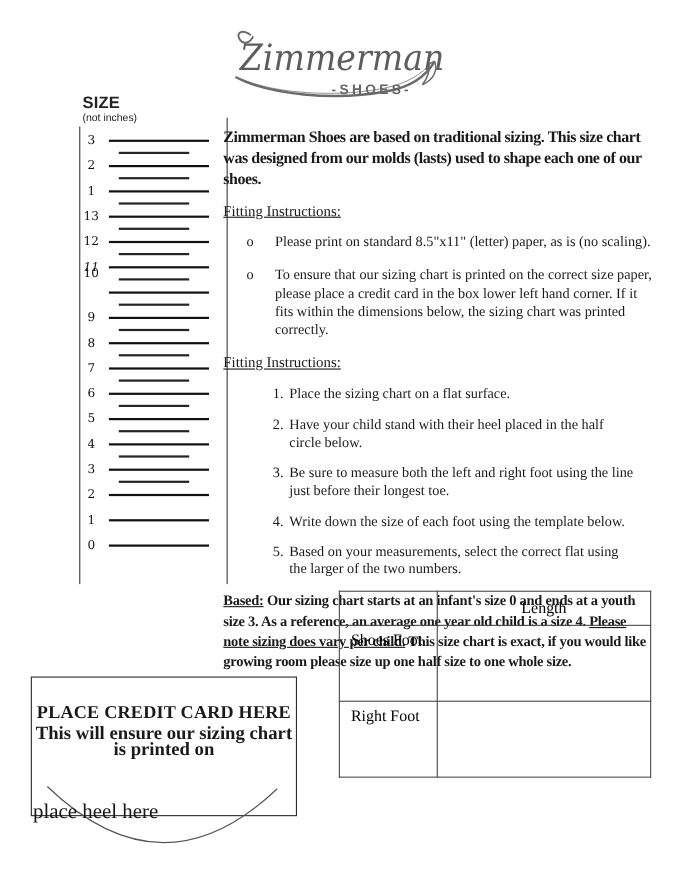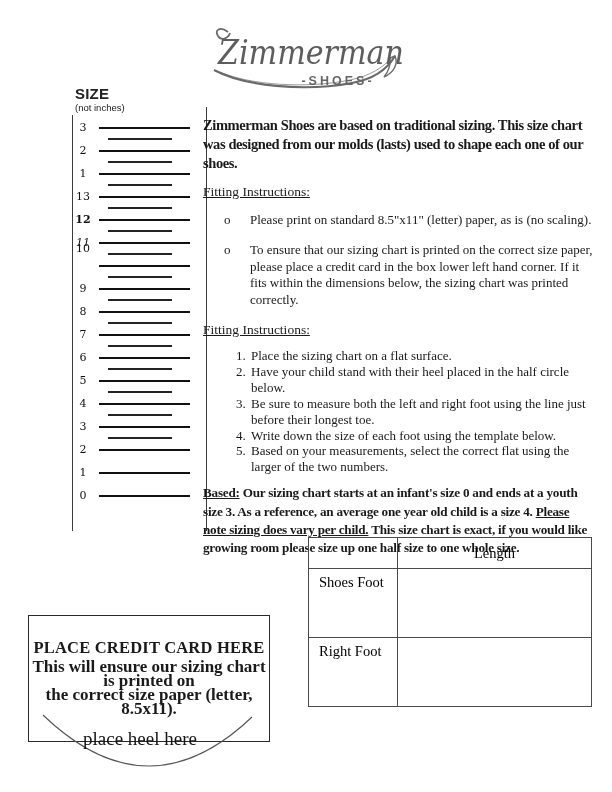--- a/index.html
+++ b/index.html
@@ -43,21 +43,21 @@
     font-size:14.5px;font-weight:bold;line-height:19px;letter-spacing:-0.4px;
   }
   .heading{
     margin:11px 0 0 0;
     font-size:13.5px;text-decoration:underline;
   }
   ul.obullets{list-style:none;margin:12px 0 0 0;padding:0;font-size:13px;line-height:16.8px;}
   ul.obullets li{display:flex;margin-bottom:13px;}
   ul.obullets .marker{flex:none;width:26px;padding-left:21px;box-sizing:content-box;}
   ol.numlist{margin:10px 0 0 0;padding:0 0 0 46px;font-size:13px;line-height:15.9px;}
-  ol.numlist li{margin:0;padding-left:2px;}
+  ol.numlist li{margin:12px;padding-left:2px;}
   .note{
     margin:9px 0 0 0;
     font-size:13.2px;font-weight:bold;line-height:18.4px;letter-spacing:-0.25px;
   }
   .u{text-decoration:underline;}
 
   
   .credit-box{
     position:absolute;left:28px;top:575px;width:240px;height:125px;
     border:1.6px solid #2a2a2a;text-align:center;margin-top:40px;
@@ -72,21 +72,21 @@
   }
   .mtable td{border:1.2px solid #4a4a4a;padding:0;}
   .mtable .c-label{width:78px;}
   .mtable .c-value{width:193px;}
   .mtable .hdr{height:30px;text-align:center;vertical-align:middle;}
   .mtable .rowlabel{height:63px;vertical-align:top;padding:5px 0 0 10px;}
 
   
   .heel-svg{position:absolute;left:30px;top:698px;}
   .heel-label{
-    position:absolute;left:30px;top:728px;width:220px;text-align:center;
+    position:absolute;left:30px;top:728px;width:220px;
     font-size:19px;color:#161616;
   }
 </style>
 </head>
 <body>
 
 <div class="logo">
   <svg width="208" height="86" viewBox="0 0 208 86">
     <g fill="none" stroke="#6a6a6a">
 
@@ -111,21 +111,21 @@
     <div class="ruler-half" style="top: 138px;"></div>
     <div class="ruler-label" style="top: 144px;">2</div>
     <div class="ruler-long" style="top: 150px;"></div>
     <div class="ruler-half" style="top: 161px;"></div>
     <div class="ruler-label" style="top: 167px;">1</div>
     <div class="ruler-long" style="top: 173px;"></div>
     <div class="ruler-half" style="top: 184px;"></div>
     <div class="ruler-label" style="top: 190px;">13</div>
     <div class="ruler-long" style="top: 196px;"></div>
     <div class="ruler-half" style="top: 207px;"></div>
-    <div class="ruler-label" style="top: 213px; font-weight: bold;">12</div>
+    <div class="ruler-label" style="top: 213px;">12</div>
     <div class="ruler-long" style="top: 219px;"></div>
     <div class="ruler-half" style="top: 230px;"></div>
     <div class="ruler-label" style="top: 236px; font-style: italic;">11</div>
     <div class="ruler-long" style="top: 242px;"></div>
     <div class="ruler-half" style="top: 253px;"></div>
     <div class="ruler-label" style="top: 242px;">10</div>
     <div class="ruler-long" style="top: 265px;"></div>
     <div class="ruler-half" style="top: 276px;"></div>
     <div class="ruler-label" style="top: 282px;">9</div>
     <div class="ruler-long" style="top: 288px;"></div>
@@ -180,21 +180,20 @@
     <li>Based on your measurements, select the correct flat using the larger of the two numbers.</li>
   </ol>
 
   <p class="note"><span class="u">Based:</span><span>  Our sizing chart starts at an infant's size 0 and ends at a youth size 3. As a reference, an average one year old child is a size 4. </span><span class="u">Please note sizing does vary per child.</span><span> This size chart is exact, if you would like growing room please size up one half size to one whole size.</span></p>
 </div>
 
 <div class="credit-box">
   <div class="cc-title">PLACE CREDIT CARD HERE</div>
   <div class="cc-sub">
     <div>This will ensure our sizing chart is printed on</div>
-    <div>the correct size paper (letter, 8.5x11).</div>
   </div>
 </div>
 
 <table class="mtable">
   <tbody>
       <tr>
     <td class="c-label hdr"></td>
     <td class="c-value hdr">Length</td>
   </tr>
   <tr>

